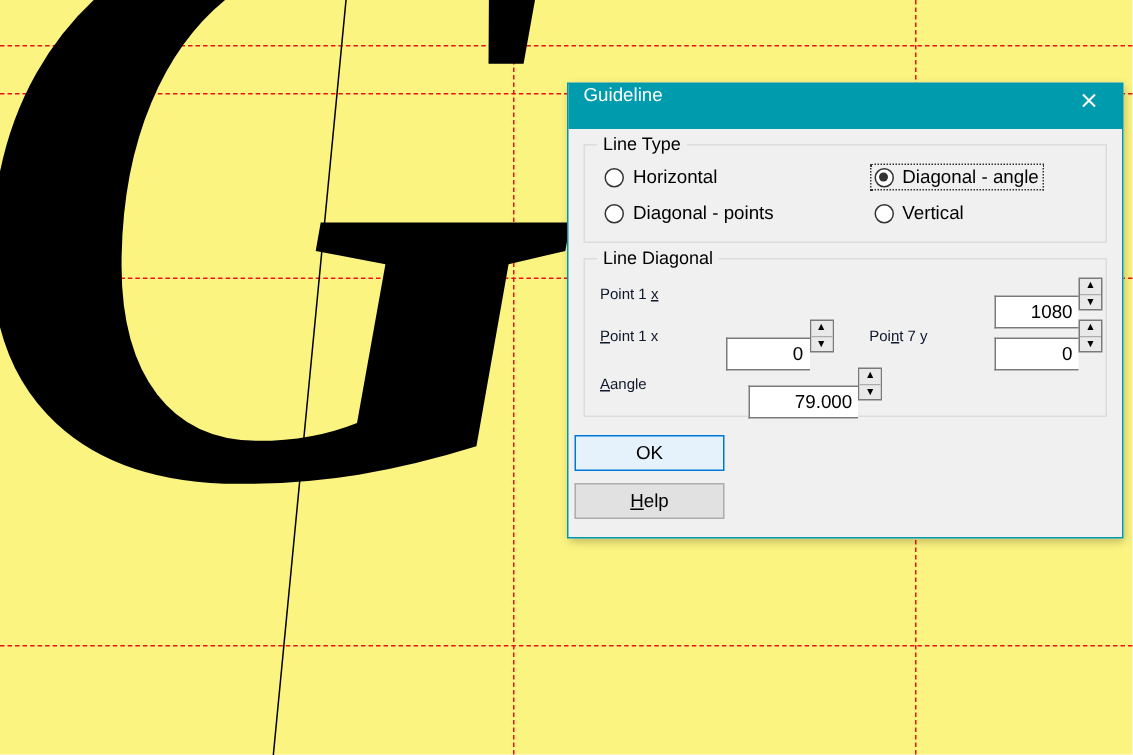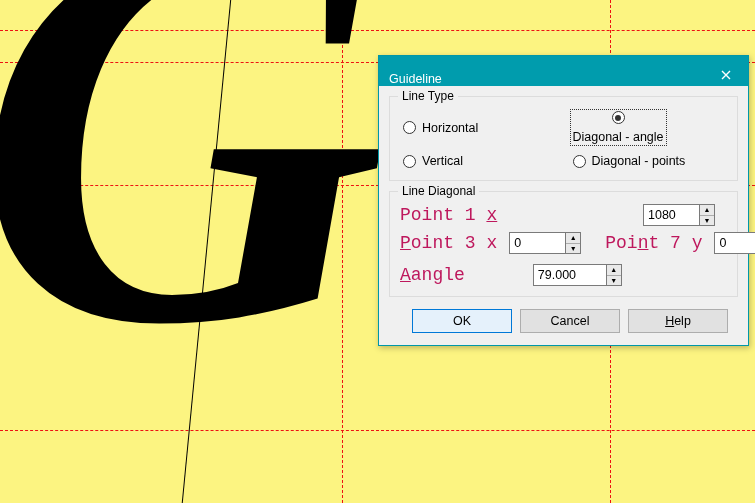--- a/index.html
+++ b/index.html
@@ -48,36 +48,36 @@
     width: 371px;
     background: #f0f0f0;
     border: 1px solid #0097a7;
     box-shadow: 1px 2px 6px rgba(0,0,0,0.25);
   }
   .titlebar {
     height: 30px;
     background: #009cad;
     color: #fff;
     display: flex;
-    align-items: flex-end;
+    align-items: flex-start;
     padding: 0 6px 0 10px;
     font-size: 12.5px;
   }
   .titlebar .title { flex: 1; }
   .titlebar .close {
     width: 32px; height: 22px;
     display: flex; align-items: center; justify-content: center;
     color: #fff; font-size: 14px;
   }
 
   .grp {
     position: relative;
     margin: 10px 10px 2px 10px;
     border: 1px solid #dcdcdc;
-    padding: 12px 22px 10px 10px;
+    padding: 12px 2px 10px 10px;
   }
   .grp-label {
     position: absolute;
     top: -8px; left: 8px;
     background: #f0f0f0;
     padding: 0 4px;
     color: #000;
     font-size: 12px;
   }
   .row {
@@ -88,69 +88,72 @@
   }
   .row:last-child { margin-bottom: 0; }
   .col { flex: 1; display: flex; align-items: center; gap: 6px; }
 
   .radio {
     display: flex; align-items: center; gap: 6px;
     font-size: 12.5px;
     padding: 1px 2px;
     border: 1px dotted transparent;
   }
-  .radio.focus { border: 1px dotted #333; flex-direction: column; }
+  .radio.focus { border: 1px dotted #333; }
   .radio-dot {
     width: 13px; height: 13px;
     border: 1px solid #333;
     border-radius: 50%;
     display: flex; align-items: center; justify-content: center;
     background: #fff;
   }
   .radio-dot.on::after {
     content: ""; width: 6px; height: 6px; background: #333; border-radius: 50%;
   }
 
-  .lbl { font-size: 18px; color: #be185d; white-space: nowrap; font-family: Liberation Mono, monospace; }
+  .lbl { font-size: 10px; color: #0f172a; white-space: nowrap; }
   .u { text-decoration: underline; }
 
   .spinwrap {
     display: flex;
     height: 22px;
   }
   .spinwrap input {
     width: 56px;
     height: 22px;
     border: 1px solid #7a7a7a;
     border-right: none;
     background: #fff;
+    text-align: right;
     padding: 0 4px;
     font-size: 12.5px;
     font-family: inherit;
+    margin-top: 12px;
   }
   .spinwrap.wide input { width: 73px; }
   .spinbtns {
     display: flex; flex-direction: column;
     width: 16px;
     border: 1px solid #7a7a7a;
   }
   .spinbtns div {
     flex: 1;
     background: #e9e9e9;
     display: flex; align-items: center; justify-content: center;
     font-size: 7px; line-height: 1;
     border-bottom: 1px solid #adadad;
   }
   .spinbtns div:last-child { border-bottom: none; }
 
   .btnbar {
     display: flex;
     gap: 8px;
-    padding: 10px 20px 12px;
+    padding: 10px 4px 12px;
     justify-content: flex-end;
+    flex-direction: column;
   }
   .btn {
     width: 100px; height: 24px;
     border: 1px solid #adadad;
     background: #e1e1e1;
     display: flex; align-items: center; justify-content: center;
     font-size: 12.5px;
   }
   .btn.default { border: 1.5px solid #0078d7; background: #e5f1fb; }
 </style>
@@ -191,27 +194,27 @@
         <label class="radio focus">
           <span class="radio-dot on"></span>
           <span>Diagonal - angle</span>
         </label>
       </div>
     </div>
     <div class="row">
       <div class="col">
         <label class="radio">
           <span class="radio-dot"></span>
-          <span>Vertical</span>
+          <span>Diagonal - points</span>
         </label>
       </div>
       <div class="col">
         <label class="radio">
           <span class="radio-dot"></span>
-          <span>Diagonal - points</span>
+          <span>Vertical</span>
         </label>
       </div>
     </div>
   </div>
 
   <div class="grp">
     <span class="grp-label">Line Diagonal</span>
 
     <div class="row">
       <div class="col">
@@ -222,21 +225,21 @@
           <span class="spinbtns">
               <div>▲</div>
               <div>▼</div>
             </span>
         </span>
       </div>
     </div>
 
     <div class="row">
       <div class="col">
-        <span class="lbl"><span class="u">P</span><span>oint 3 x</span></span>
+        <span class="lbl"><span class="u">P</span><span>oint 1 x</span></span>
         <span style="flex:1"></span>
         <span class="spinwrap">
           <input value="0" style="">
           <span class="spinbtns">
               <div>▲</div>
               <div>▼</div>
             </span>
         </span>
       </div>
       <div class="col">
@@ -263,20 +266,17 @@
           </span>
       </span>
     </div>
   </div>
 
   <div class="btnbar">
     <div class="btn default">
         <span>OK</span>
       </div>
     <div class="btn">
-        <span>Cancel</span>
-      </div>
-    <div class="btn">
         <span class="u">H</span>
         <span>elp</span>
       </div>
   </div>
 </div>
 
 </body></html>

